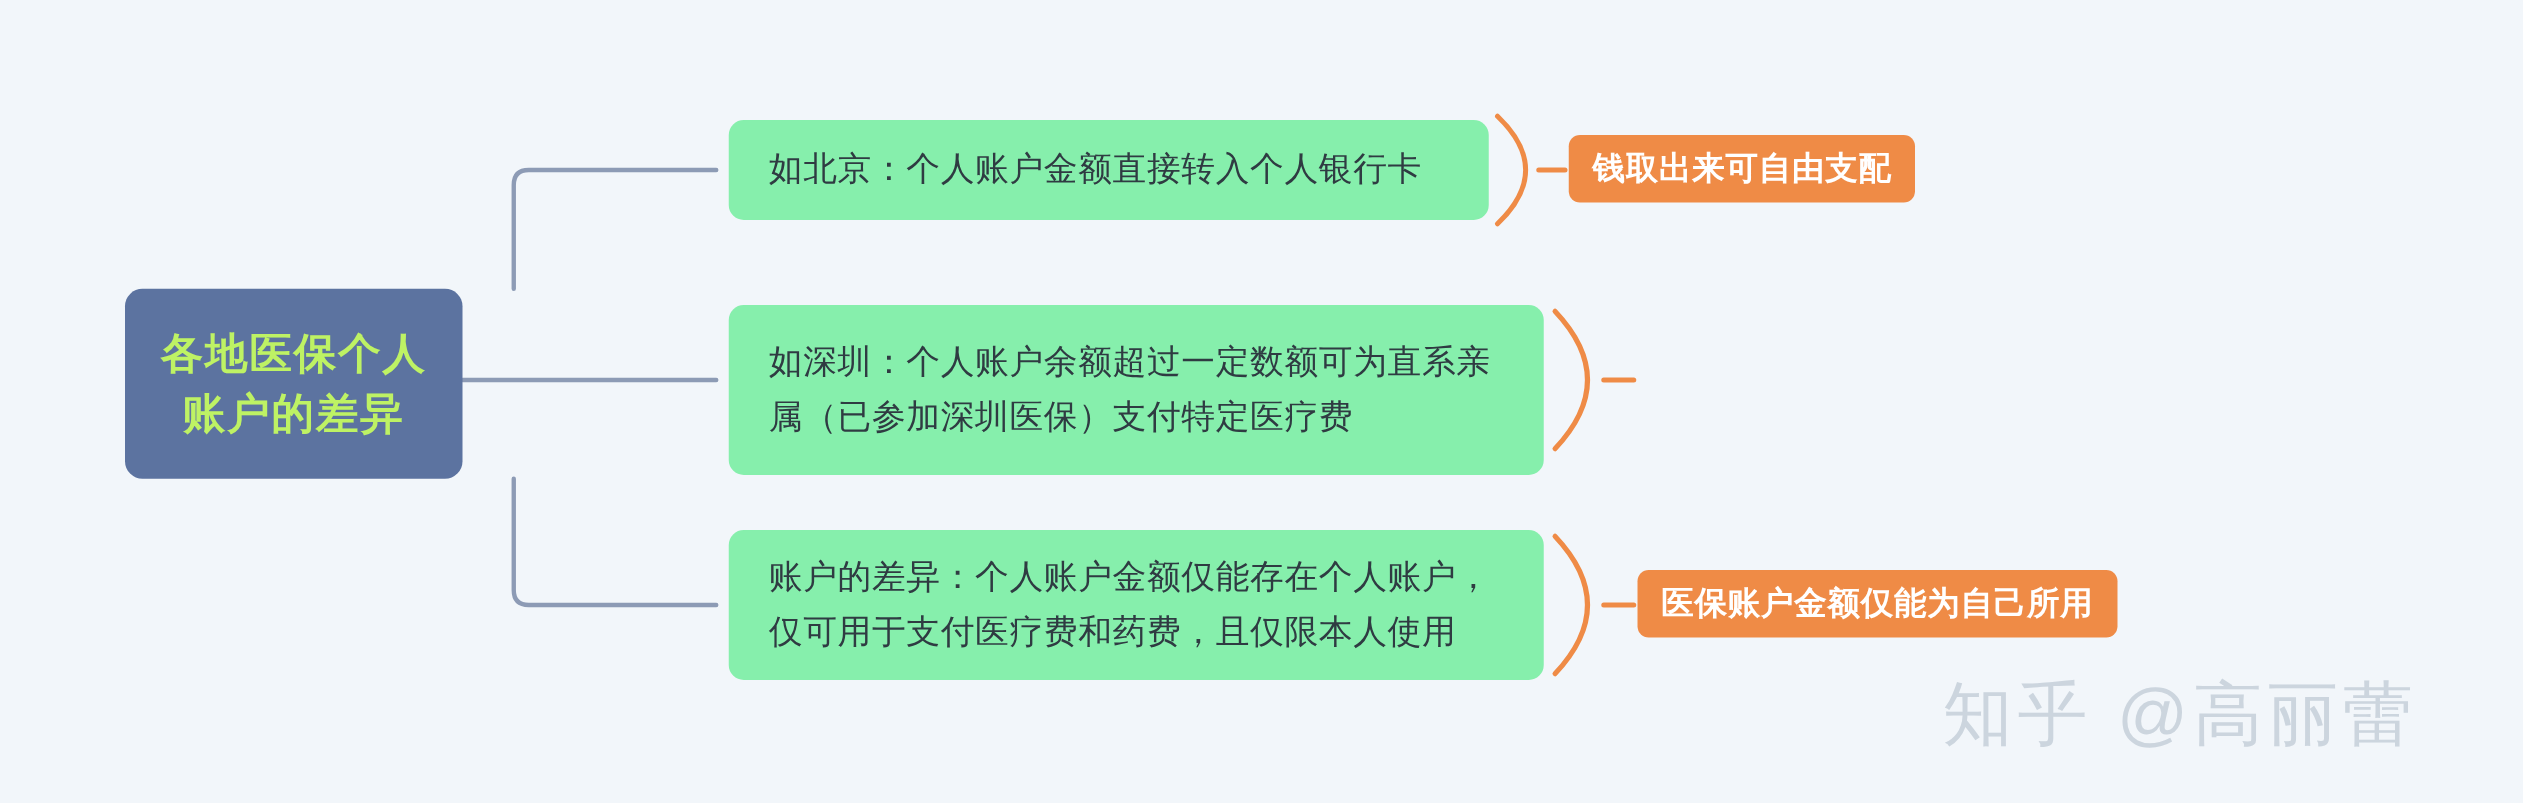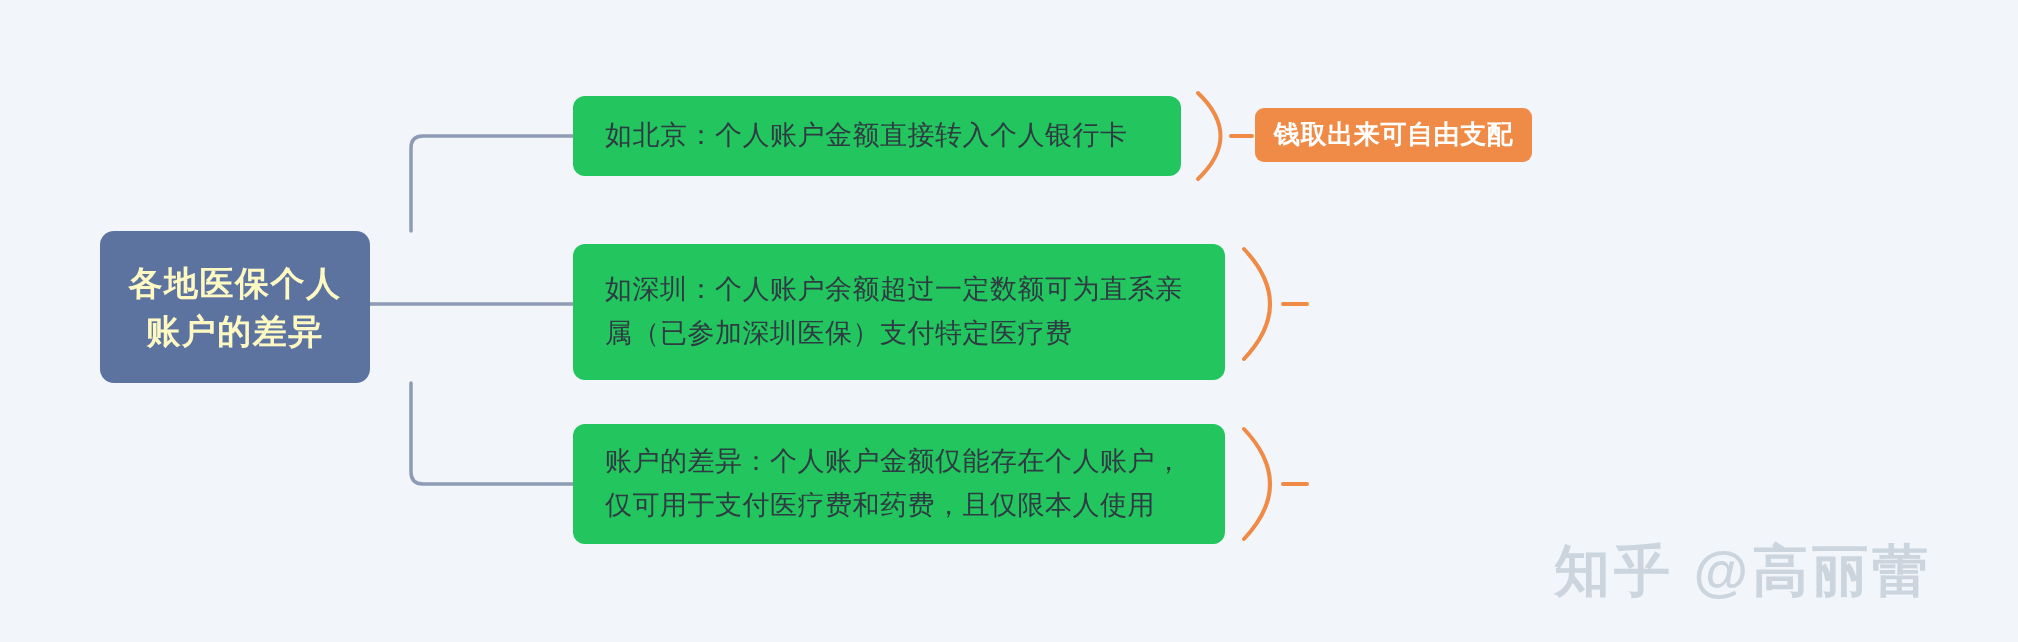--- a/index.html
+++ b/index.html
@@ -39,38 +39,39 @@
     width: 270px;
     height: 152px;
     background: #5c73a0;
     border-radius: 14px;
     display: flex;
     align-items: center;
     justify-content: center;
     box-sizing: border-box;
   }
   .root-label {
-    color: #fef9c3;
+    color: #bef264;
     font-size: 34px;
     font-weight: bold;
     line-height: 1.42;
     text-align: center;
     letter-spacing: 1.5px;
     white-space: pre-line;
   }
 
   
   .branch-box {
     position: absolute;
-    background: #22c55e;
+    background: #86efac;
     border-radius: 12px;
     box-sizing: border-box;
     display: flex;
     align-items: center;
     padding: 0 32px;
+    margin-left: 10px;
   }
   .branch-text {
     color: #2f3b42;
     font-size: 27px;
     line-height: 1.62;
     letter-spacing: 0.5px;
     white-space: pre-line;
   }
 
   .branch-box.b1 { left: 573px; top: 96px;  width: 608px; height: 80px; }
@@ -100,21 +101,21 @@
   .result-box.r2 { left: 1310px; top: 276px; height: 54px; }
   .result-box.r3 { left: 1310px; top: 456px; height: 54px; }
 
   
   .watermark {
     position: absolute;
     left: 1554px;
     top: 534px;
     color: #ccd5de;
     font-size: 56px;
-    font-weight: bold;
+    font-weight: normal;
     letter-spacing: 4px;
     white-space: nowrap;
     user-select: none;
   }
 </style>
 </head>
 <body>
 
 <div id="mindmap">
 
@@ -150,16 +151,19 @@
 
   <div class="branch-box b2">
     <div class="branch-text">如深圳：个人账户余额超过一定数额可为直系亲
 属（已参加深圳医保）支付特定医疗费</div>
   </div>
 
   <div class="branch-box b3">
     <div class="branch-text">账户的差异：个人账户金额仅能存在个人账户，
 仅可用于支付医疗费和药费，且仅限本人使用</div>
   </div>
+  <div class="result-box r3">
+    <div class="result-text">医保账户金额仅能为自己所用</div>
+  </div>
 
   <div class="watermark">知乎 @高丽蕾</div>
 
 </div>
 
 </body></html>

